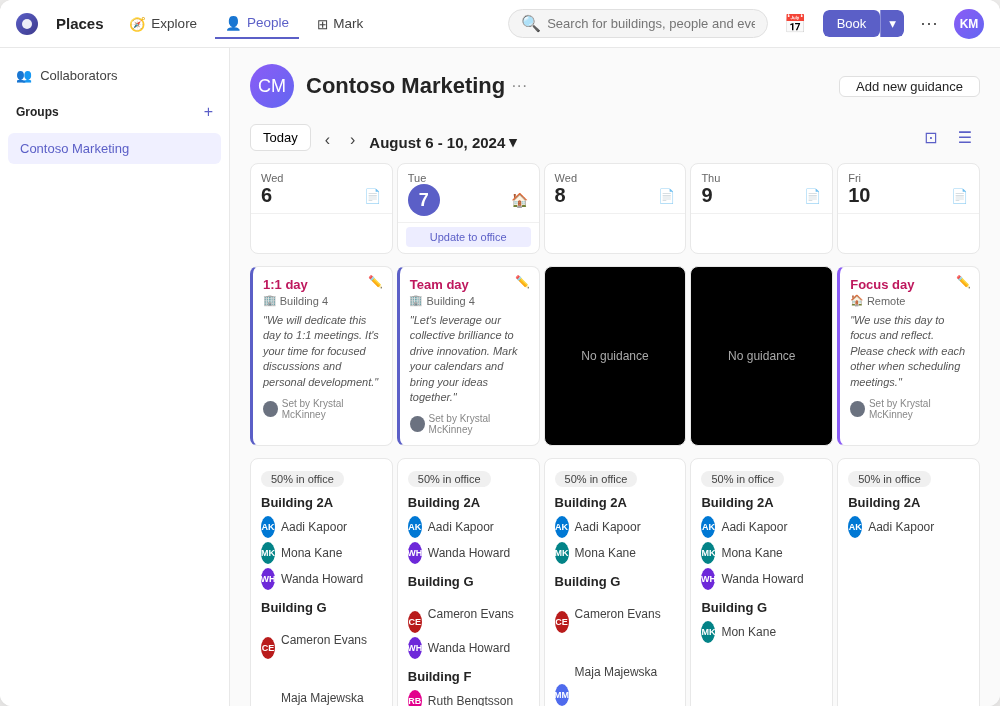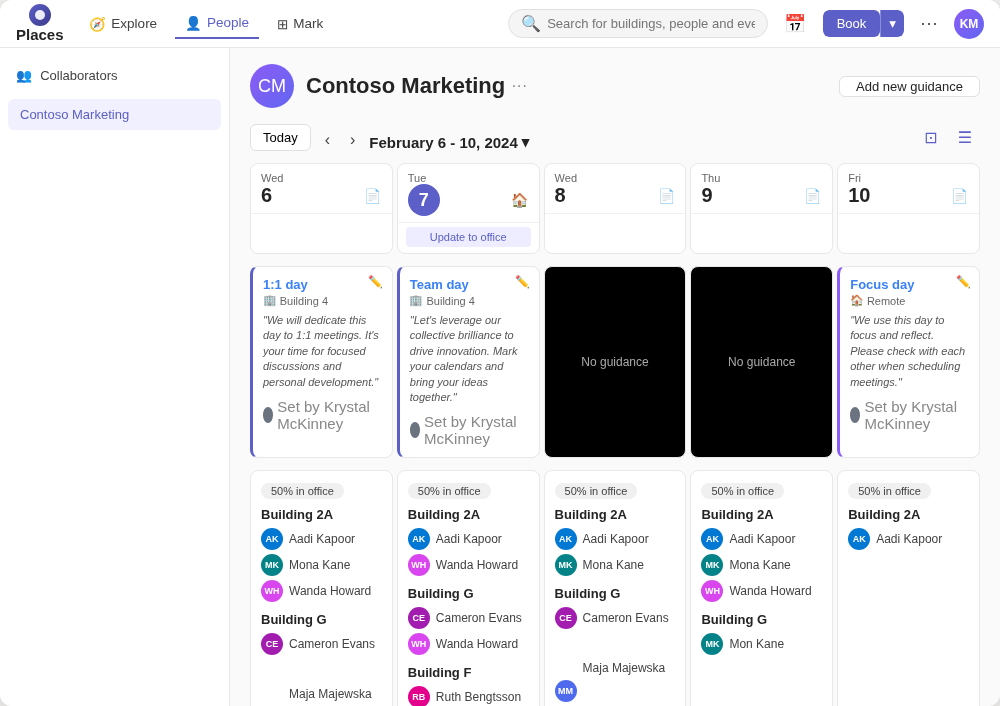--- a/index.html
+++ b/index.html
@@ -1,21 +1,21 @@
 <!DOCTYPE html>
 <html><head>
   <meta charset="utf-8">
   <style>
     * { box-sizing: border-box; margin: 0; padding: 0; }
     body { font-family: 'Segoe UI', Arial, sans-serif; background: #f3f2f1; display: flex; justify-content: center; align-items: center; min-height: 100vh; }
     .app-window { width: 1000px; height: 706px; background: #fff; border-radius: 12px; overflow: hidden; display: flex; flex-direction: column; box-shadow: 0 4px 24px rgba(0,0,0,0.18); }
 
     
     .top-nav { display: flex; align-items: center; padding: 0 16px; height: 48px; background: #fff; border-bottom: 1px solid #e8e8e8; gap: 8px; flex-shrink: 0; }
-    .nav-logo { display: flex; align-items: center; gap: 0; font-size: 15px; font-weight: 600; color: #242424; margin-right: 8px; flex-direction: column; }
+    .nav-logo { display: flex; align-items: center; gap: 18px; font-size: 15px; font-weight: 600; color: #242424; margin-right: 8px; }
     .nav-logo-icon { width: 22px; height: 22px; background: linear-gradient(135deg, #5b5fc7, #3d3a8c); border-radius: 50%; display: flex; align-items: center; justify-content: center; }
     .nav-item { display: flex; align-items: center; gap: 5px; padding: 6px 10px; border-radius: 6px; cursor: pointer; color: #424242; font-size: 13.5px; }
     .nav-item.active { color: #5b5fc7; border-bottom: 2px solid #5b5fc7; border-radius: 0; }
     .nav-spacer { flex: 1; }
     .search-bar { display: flex; align-items: center; background: #f5f5f5; border: 1px solid #e0e0e0; border-radius: 20px; padding: 4px 12px; gap: 6px; width: 260px; }
     .search-bar input { border: none; background: transparent; outline: none; font-size: 13px; color: #424242; width: 100%; }
     .btn-book { display: flex; align-items: center; background: #5b5fc7; color: #fff; border: none; border-radius: 6px; padding: 6px 14px; font-size: 13px; cursor: pointer; gap: 4px; }
     .btn-book-more { background: #5b5fc7; color: #fff; border: none; border-left: 1px solid rgba(255,255,255,0.3); border-radius: 0 6px 6px 0; padding: 6px 8px; cursor: pointer; }
     .nav-more-btn { background: none; border: none; cursor: pointer; color: #424242; font-size: 18px; padding: 4px 8px; }
     .avatar { width: 30px; height: 30px; border-radius: 50%; background: linear-gradient(135deg, #8b5cf6, #6366f1); display: flex; align-items: center; justify-content: center; color: #fff; font-size: 12px; font-weight: 700; }
@@ -57,41 +57,41 @@
     .today-circle { background: #5b5fc7; color: #fff; border-radius: 50%; width: 32px; height: 32px; display: flex; align-items: center; justify-content: center; font-size: 18px; font-weight: 600; }
     .day-icon { font-size: 14px; color: #5b5fc7; margin-left: auto; }
     .update-to-office { text-align: center; padding: 4px 6px; background: #ededff; border-radius: 4px; font-size: 11px; color: #5b5fc7; margin: 4px 8px 6px; cursor: pointer; }
 
     
     .guidance-cards { display: grid; grid-template-columns: repeat(5, 1fr); gap: 4px; margin-bottom: 12px; }
     .guidance-card { background: #fff; border: 1px solid #e8e8e8; border-radius: 8px; padding: 10px; min-height: 130px; position: relative; }
     .guidance-card.no-guidance { display: flex; align-items: center; justify-content: center; background: #000000; }
     .guidance-card.purple-border { border-left: 3px solid #5b5fc7; }
     .guidance-card.focus-border { border-left: 3px solid #8b5cf6; }
-    .guidance-title { font-size: 13px; font-weight: 600; color: #3b82f6; margin-bottom: 2px; }
+    .guidance-title { font-size: 13px; font-weight: 600; color: #be185d; margin-bottom: 2px; }
     .guidance-location { font-size: 11px; color: #666; display: flex; align-items: center; gap: 3px; margin-bottom: 6px; }
     .guidance-quote { font-size: 11px; color: #555; font-style: italic; margin-bottom: 8px; line-height: 1.4; }
-    .guidance-setter { display: flex; align-items: center; gap: 4px; font-size: 15px; color: #888; }
+    .guidance-setter { display: flex; align-items: center; gap: 4px; font-size: 10px; color: #888; }
     .setter-avatar { width: 16px; height: 16px; border-radius: 50%; background: #6b7280; display: inline-block; }
     .edit-icon { position: absolute; top: 8px; right: 8px; color: #aaa; font-size: 12px; cursor: pointer; }
     .no-guidance-text { color: #aaa; font-size: 12px; }
 
     
     .people-grid { display: grid; grid-template-columns: repeat(5, 1fr); gap: 4px; }
     .people-col { background: #fff; border: 1px solid #e8e8e8; border-radius: 8px; padding: 10px; }
     .office-badge { display: inline-block; background: #f0f0f0; border-radius: 12px; padding: 2px 10px; font-size: 11px; color: #424242; margin-bottom: 8px; }
     .building-section { margin-bottom: 8px; }
     .building-name { font-size: 13px; font-weight: 700; color: #242424; margin-bottom: 4px; }
     .person-row { display: flex; align-items: center; gap: 6px; padding: 2px 0; font-size: 12px; color: #424242; }
-    .person-avatar { width: 22px; height: 22px; border-radius: 50%; background: #6b7280; display: flex; align-items: center; justify-content: center; color: #fff; font-size: 9px; font-weight: 600; flex-shrink: 0; }
+    .person-avatar { width: 14px; height: 22px; border-radius: 50%; background: #6b7280; display: flex; align-items: center; justify-content: center; color: #fff; font-size: 9px; font-weight: 600; flex-shrink: 0; }
 
     .av-aadi { background: #0078d4; }
     .av-mona { background: #038387; }
-    .av-wanda { background: #d946ef; }
-    .av-cameron { background: #a21caf; }
+    .av-wanda { background: #6d28d9; }
+    .av-cameron { background: #b91c1c; margin-top: 16px; }
     .av-maja { background: #4f6bed; margin-top: 47px; }
     .av-bryan { background: #d13438; }
     .av-ruth { background: #e3008c; }
     .av-mon { background: #038387; }
 
     .three-dots { color: #888; font-size: 16px; cursor: pointer; margin-left: 6px; }
   </style>
 </head>
 <body>
 
@@ -132,39 +132,43 @@
     <div class="avatar">KM</div>
   </div>
 
   <div class="main-layout">
 
     <div class="sidebar">
       <div class="sidebar-collaborators">
         <span>👥</span>
         <span>Collaborators</span>
       </div>
+      <div class="sidebar-groups-header">
+        <span class="sidebar-groups-label">Groups</span>
+        <button style="background:none;border:none;cursor:pointer;font-size:16px;color:#5b5fc7;">+</button>
+      </div>
       <div class="sidebar-group-item">Contoso Marketing</div>
     </div>
 
     <div class="content">
 
       <div class="content-header">
         <div class="group-avatar">CM</div>
         <span class="group-title">Contoso Marketing</span>
         <span class="three-dots">···</span>
         <div class="content-header-spacer"></div>
         <button class="btn-add-guidance">Add new guidance</button>
       </div>
 
       <div class="date-nav">
         <button class="btn-today">Today</button>
         <button class="date-nav-arrow">‹</button>
         <button class="date-nav-arrow">›</button>
         <span class="date-range">
-          <span>February 6 - 10, 2024</span>
+          <span>August 6 - 10, 2024</span>
           <span>▾</span>
         </span>
         <div class="date-nav-spacer"></div>
         <div class="view-toggle">
           <button class="view-btn">⊡</button>
           <button class="view-btn">☰</button>
         </div>
       </div>
 
       <div class="week-grid">

